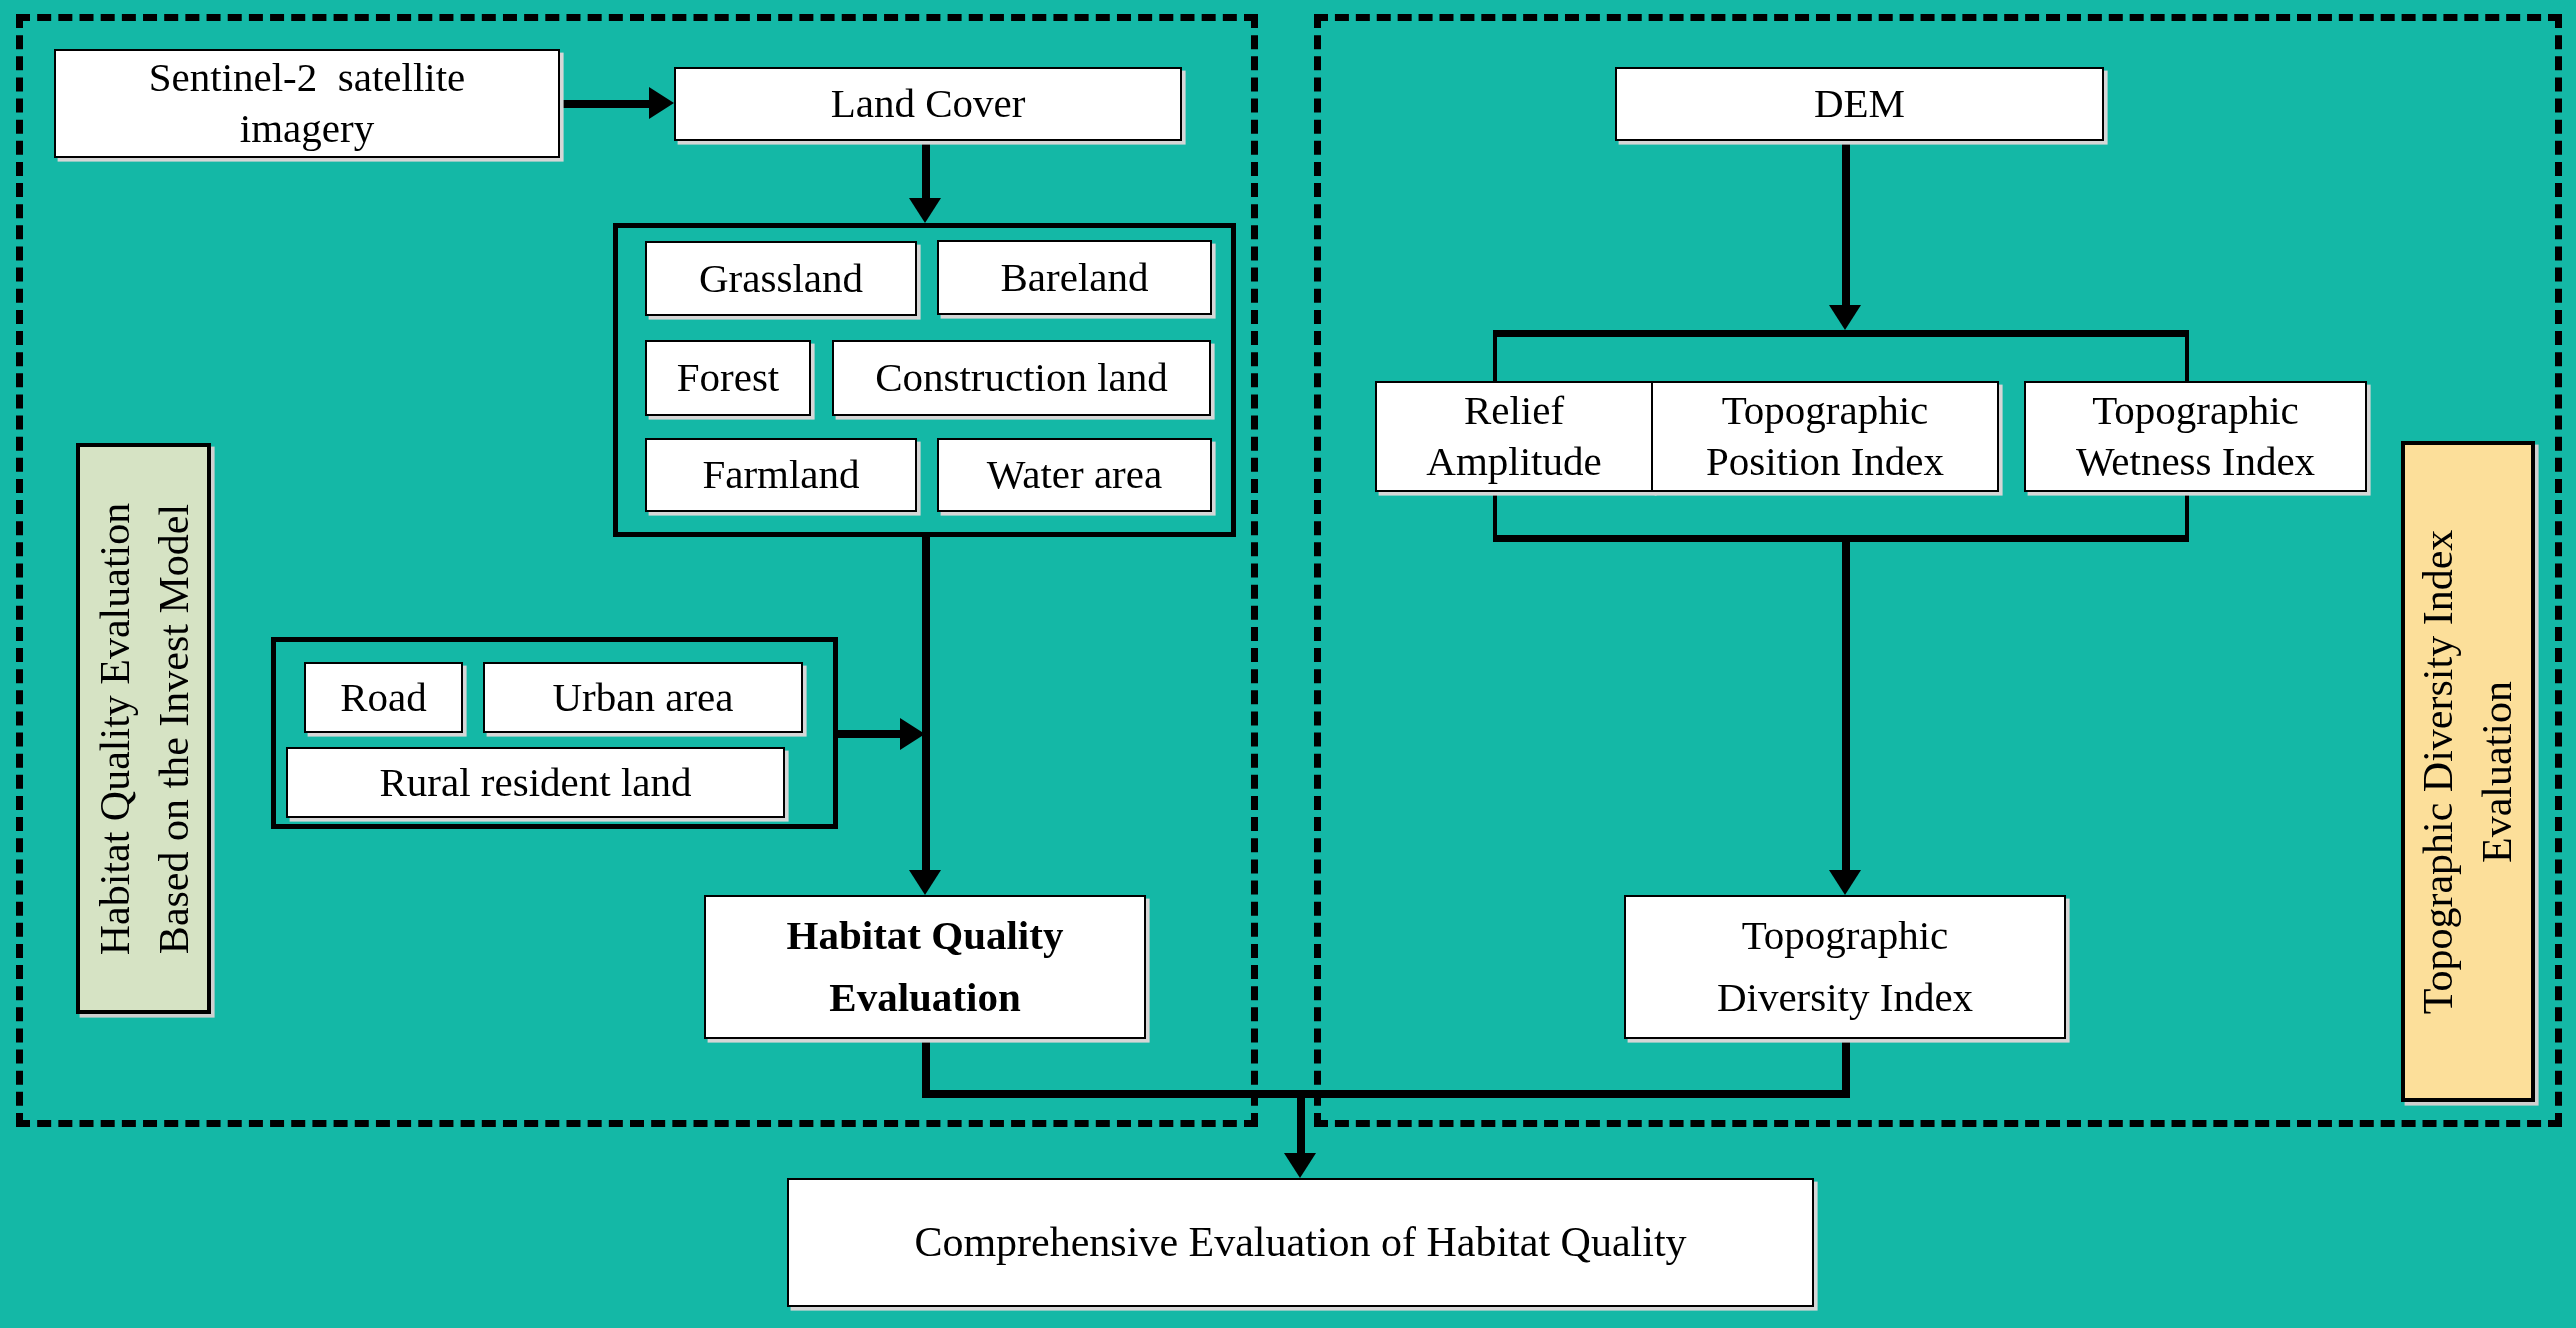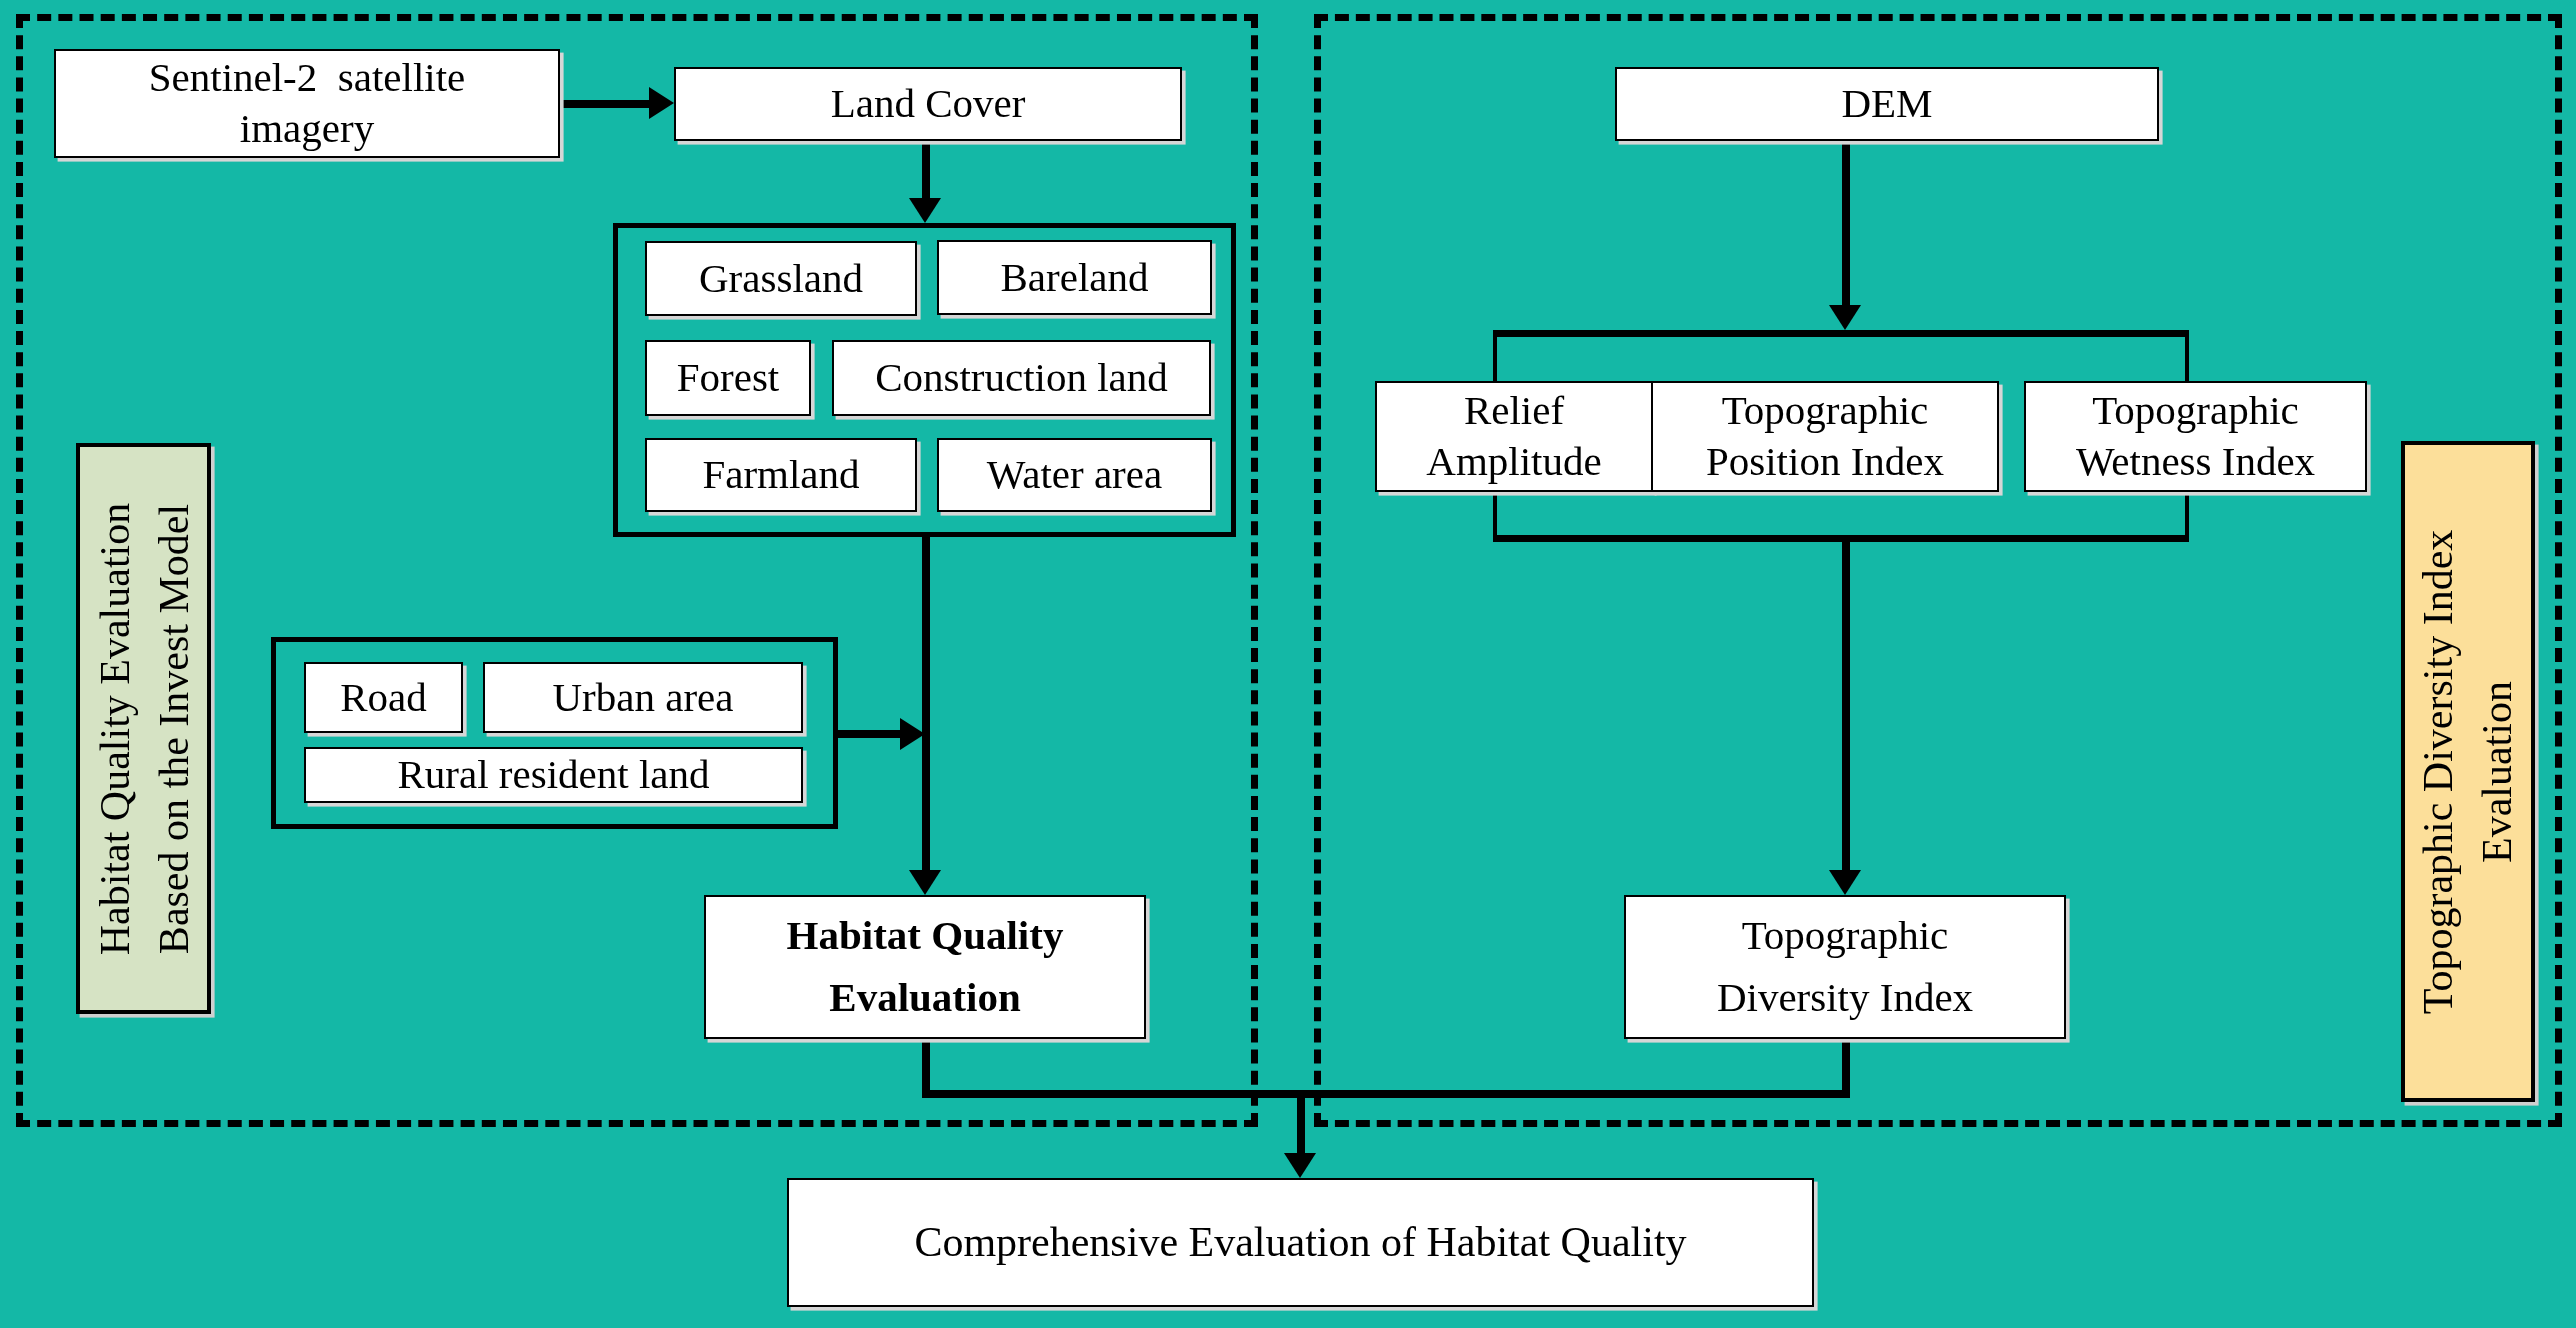--- a/index.html
+++ b/index.html
@@ -141,37 +141,37 @@
   </div>
 
   <div class="container-box" style="left:271px; top:637px; width:567px; height:192px;"></div>
 
   <div class="box" style="left:304px; top:662px; width:159px; height:71px;text-align:center;">
     <span>Road</span>
   </div>
   <div class="box" style="left:483px; top:662px; width:320px; height:71px;">
     <span>Urban area</span>
   </div>
-  <div class="box" style="left:304px; top:747px; width:499px; height:56px;">
+  <div class="box" style="left:286px; top:747px; width:499px; height:71px;">
     <span>Rural resident land</span>
   </div>
 
   <div class="box two" style="left:704px; top:895px; width:442px; height:144px;font-weight:bold;">
     <span>Habitat Quality</span>
     <span>Evaluation</span>
   </div>
 
   <div class="vlabel" style="left: 76px; top: 443px; width: 135px; height: 571px; background: rgb(214, 227, 196);">
     <div class="vlabel-inner" style="width:561px; height:125px;">
       <span>Habitat Quality Evaluation</span>
       <span>Based on the Invest Model</span>
     </div>
   </div>
 
-  <div class="box" style="left:1615px; top:67px; width:544px; height:74px;">
+  <div class="box" style="left:1615px; top:67px; width:489px; height:74px;">
     <span>DEM</span>
   </div>
 
   <div class="container-box" id="topo-container" style="left:1493px; top:330px; width:696px; height:212px;"></div>
 
   <div class="box two" style="left:1355px; top:381px; width:278px; height:111px;margin-left:20px;">
     <span>Relief</span>
     <span>Amplitude</span>
   </div>
   <div class="box two" style="left:1651px; top:381px; width:348px; height:111px;">

